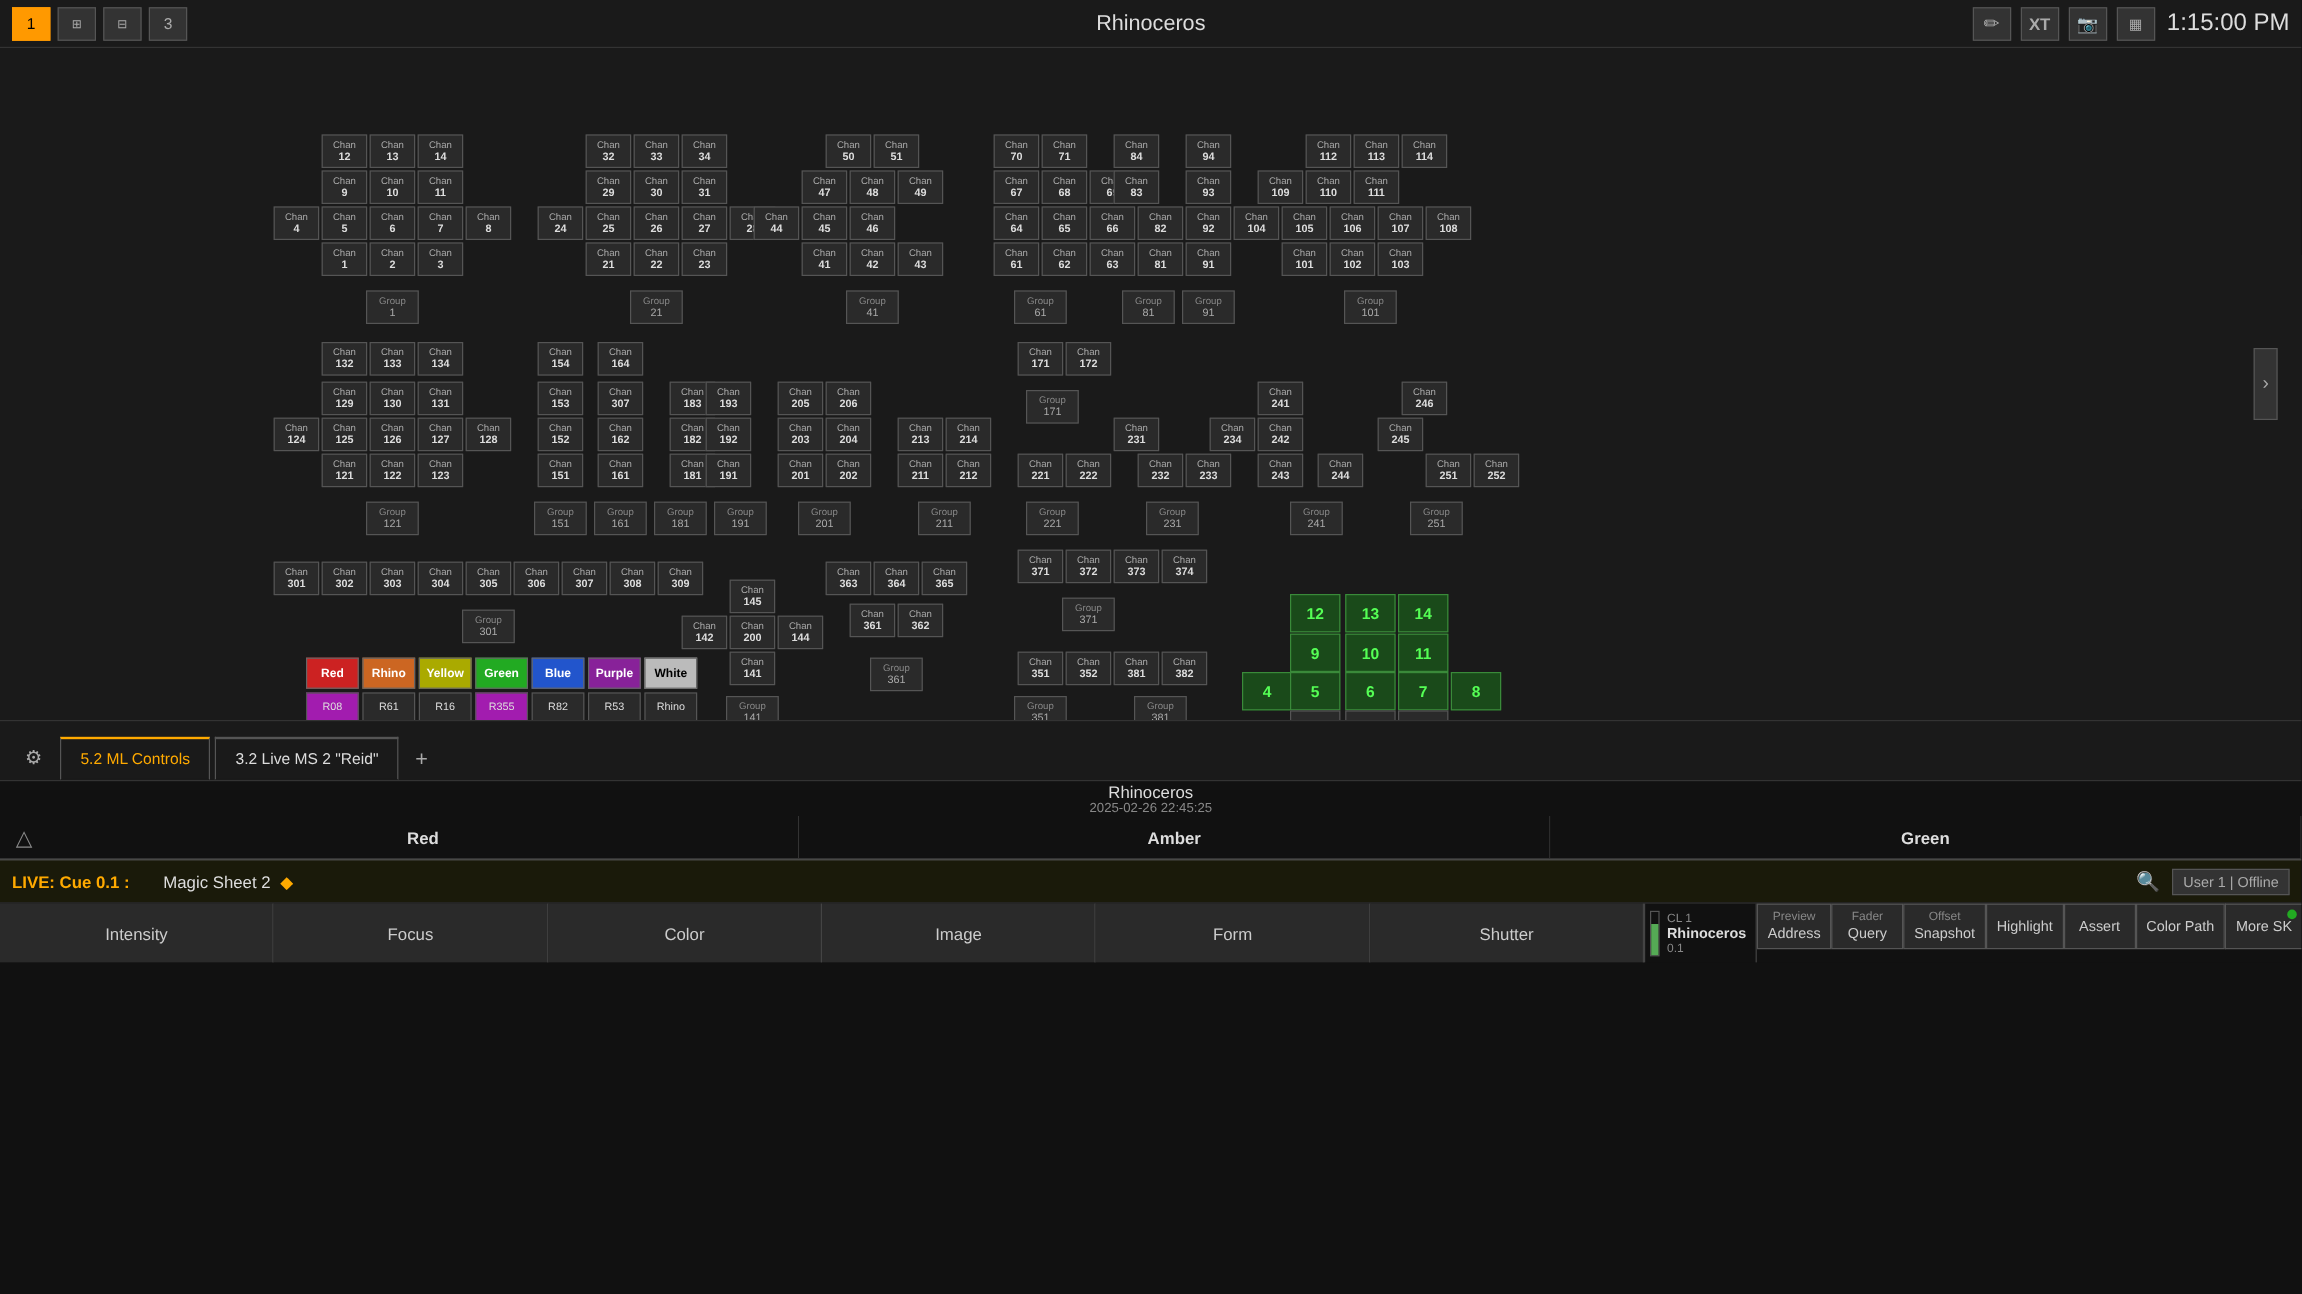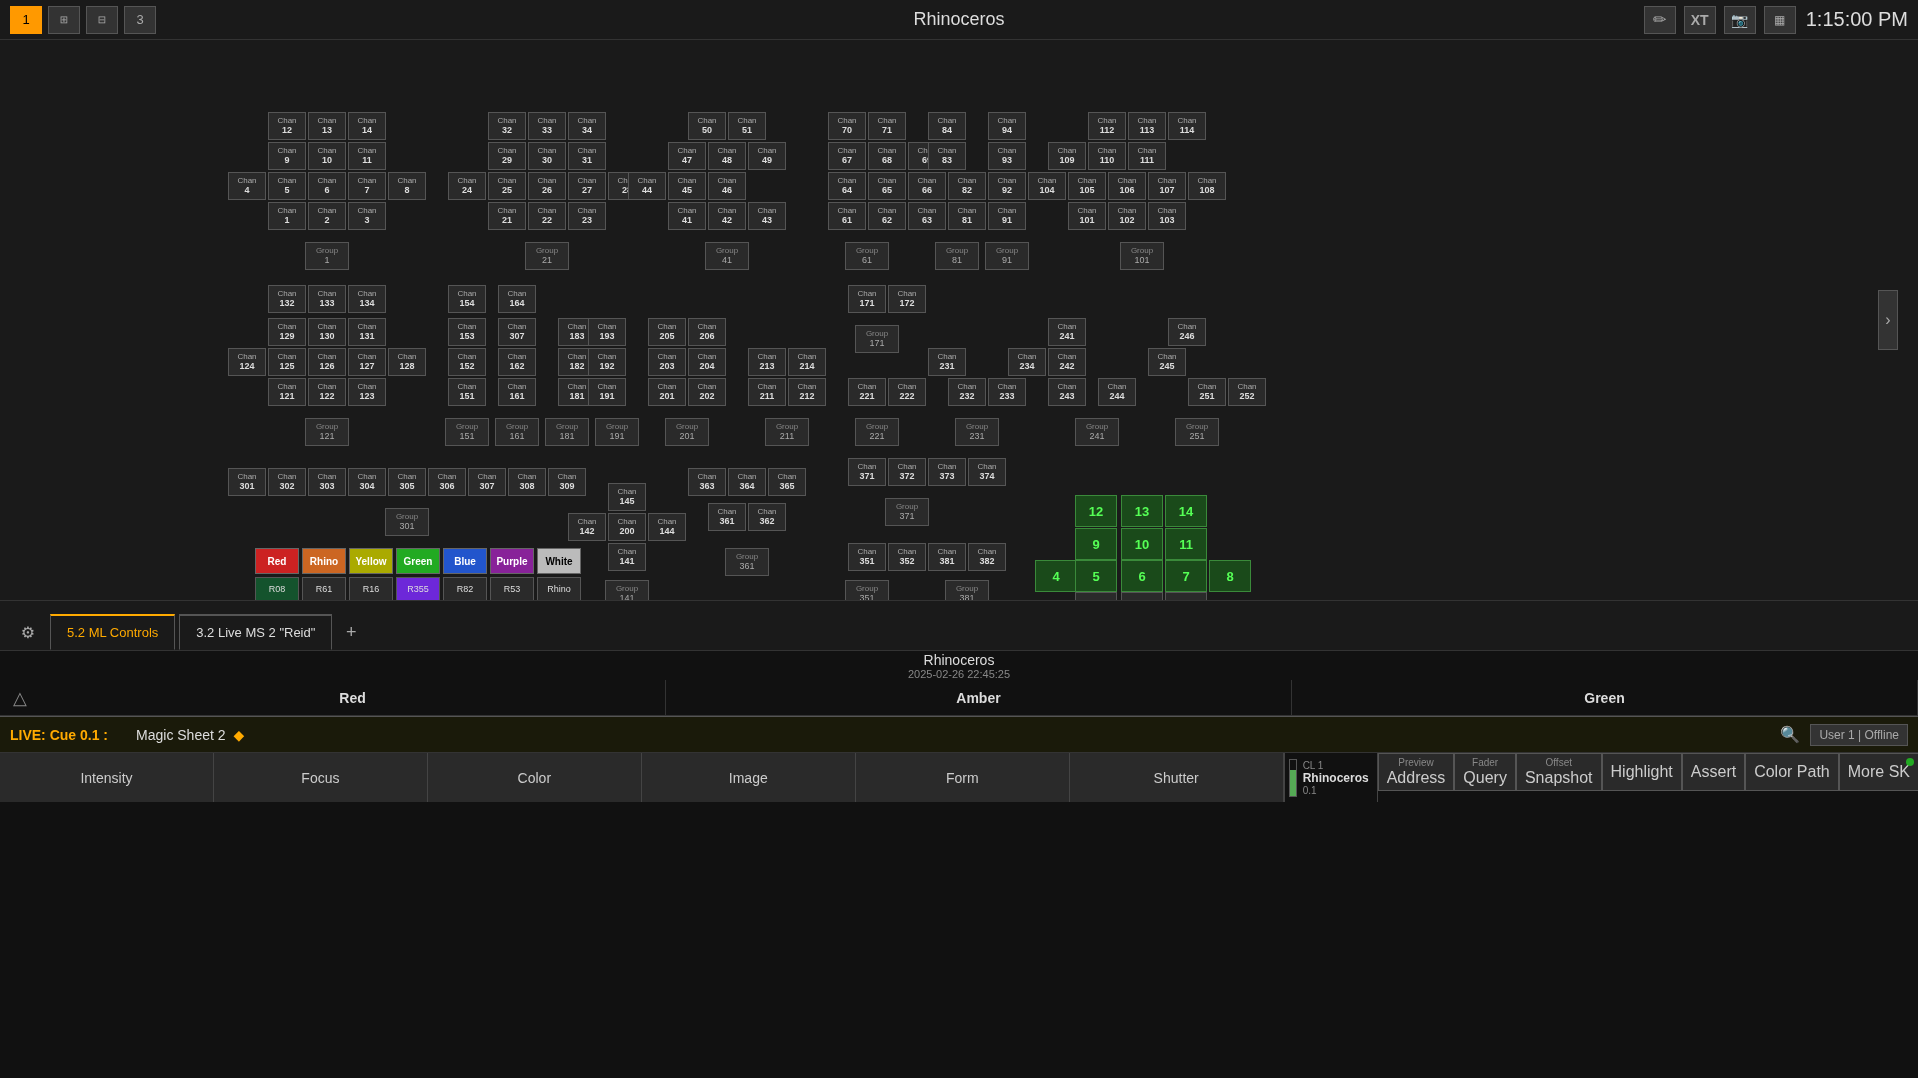--- a/index.html
+++ b/index.html
@@ -334,21 +334,21 @@
       flex-direction: column;
       align-items: center;
       justify-content: center;
       gap: 1px;
     }
     .fader-btn .top-text {
       font-size: 10px;
       color: #888;
     }
     .fader-btn .bot-text {
-      font-size: 16px;
+      font-size: 12px;
       color: #ccc;
     }
 
     
     .triangle-indicator {
       color: #888;
       font-size: 18px;
       display: flex;
       align-items: center;
       justify-content: center;
@@ -1145,24 +1145,24 @@
     <div class="color-palette-row">
       <div class="color-btn" style="background:#cc2222; color:#fff;">Red</div>
       <div class="color-btn" style="background:#cc6622; color:#fff;">Rhino</div>
       <div class="color-btn" style="background:#aaaa00; color:#fff;">Yellow</div>
       <div class="color-btn" style="background:#22aa22; color:#fff;">Green</div>
       <div class="color-btn" style="background:#2255cc; color:#fff;">Blue</div>
       <div class="color-btn" style="background:#882299; color:#fff;">Purple</div>
       <div class="color-btn" style="background:#bbbbbb; color:#000;">White</div>
     </div>
     <div class="color-palette-row">
-      <div class="color-btn-small" style="background:#14532d;">R08</div>
+      <div class="color-btn-small" style="background:#a21caf;">R08</div>
       <div class="color-btn-small" style="background:#2a2a2a;">R61</div>
       <div class="color-btn-small" style="background:#2a2a2a;">R16</div>
-      <div class="color-btn-small" style="background:#6d28d9;">R355</div>
+      <div class="color-btn-small" style="background:#a21caf;">R355</div>
       <div class="color-btn-small" style="background:#2a2a2a;">R82</div>
       <div class="color-btn-small" style="background:#2a2a2a;">R53</div>
       <div class="color-btn-small" style="background:#2a2a2a;">Rhino</div>
     </div>
 
   </div>
 
   <div class="right-panel">
     <div class="collapse-arrow">›</div>
   </div>

